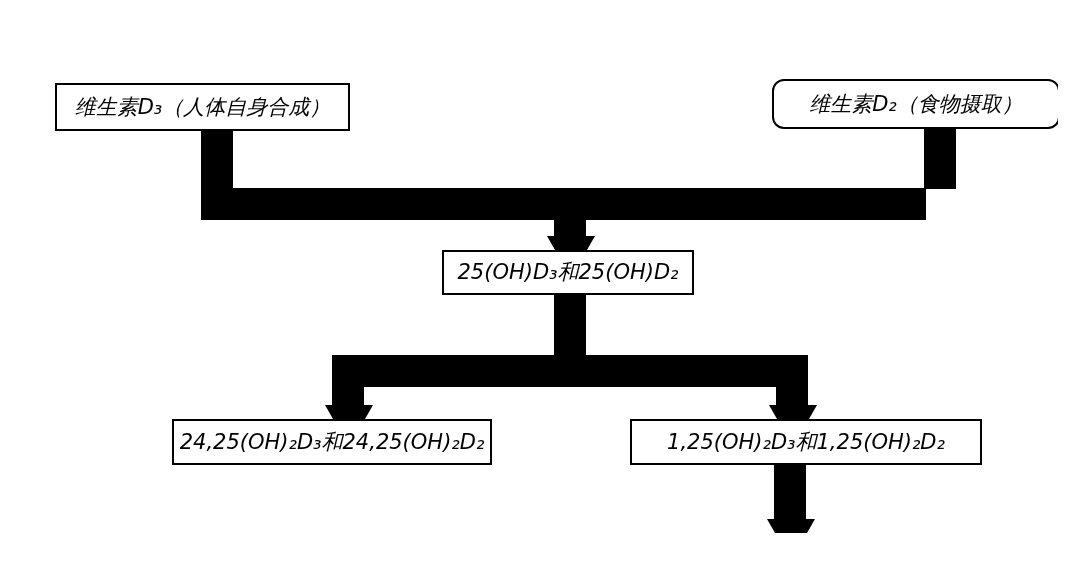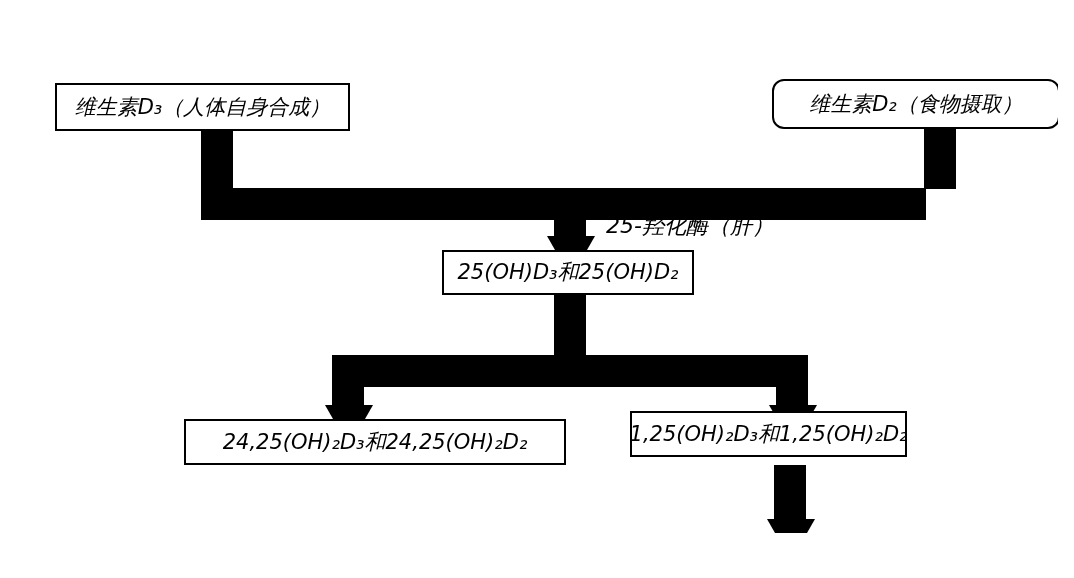--- a/index.html
+++ b/index.html
@@ -42,22 +42,22 @@
     font-size: 22px;
     line-height: 1.2;
     white-space: nowrap;
     color: #000000;
   }
 
   
   #node-vitamin-d3 { left: 23px;  top: 51px;  width: 295px; height: 48px; }
   #node-vitamin-d2 { left: 740px; top: 47px;  width: 288px; height: 50px; border-radius: 12px; }
   #node-25ohd      { left: 410px; top: 218px; width: 252px; height: 45px; }
-  #node-2425       { left: 152px; top: 387px; width: 382px; height: 46px; }
-  #node-125        { left: 598px; top: 379px; width: 277px; height: 46px; }
+  #node-2425       { left: 140px; top: 387px; width: 320px; height: 46px; }
+  #node-125        { left: 598px; top: 387px; width: 352px; height: 46px; }
   #node-target     { left: 657px; top: 501px; width: 173px; height: 40px; }
 
   
   #conn-left-vertical   { left: 169px; top: 99px;  width: 2px;   height: 58px; }
   #conn-right-vertical  { left: 892px; top: 97px;  width: 2px;   height: 60px; }
   #conn-merge-horizontal{ left: 169px; top: 156px; width: 725px; height: 2px; }
   #conn-center-vertical { left: 522px; top: 156px; width: 2px;   height: 50px; }
   #arrow-25ohd          { left: 515px; top: 204px; }
   #conn-mid-vertical    { left: 522px; top: 263px; width: 2px;   height: 62px; }
   #conn-split-horizontal{ left: 301px; top: 323px; width: 445px; height: 2px; }
@@ -78,21 +78,20 @@
   <div class="node" id="node-vitamin-d3">维生素D₃（人体自身合成）</div>
 
   <div class="node" id="node-vitamin-d2">维生素D₂（食物摄取）</div>
 
   <div class="line" id="conn-left-vertical"></div>
   <div class="line" id="conn-right-vertical"></div>
   <div class="line" id="conn-merge-horizontal"></div>
   <div class="line" id="conn-center-vertical"></div>
   <div class="arrowhead" id="arrow-25ohd"></div>
 
-  <div class="edge-label" id="enzyme-label">25-羟化酶（肝）</div>
 
   <div class="node" id="node-25ohd">25(OH)D₃和25(OH)D₂</div>
 
   <div class="line" id="conn-mid-vertical"></div>
   <div class="line" id="conn-split-horizontal"></div>
   <div class="line" id="conn-branch-left"></div>
   <div class="arrowhead" id="arrow-2425"></div>
   <div class="line" id="conn-branch-right"></div>
   <div class="arrowhead" id="arrow-125"></div>
 

